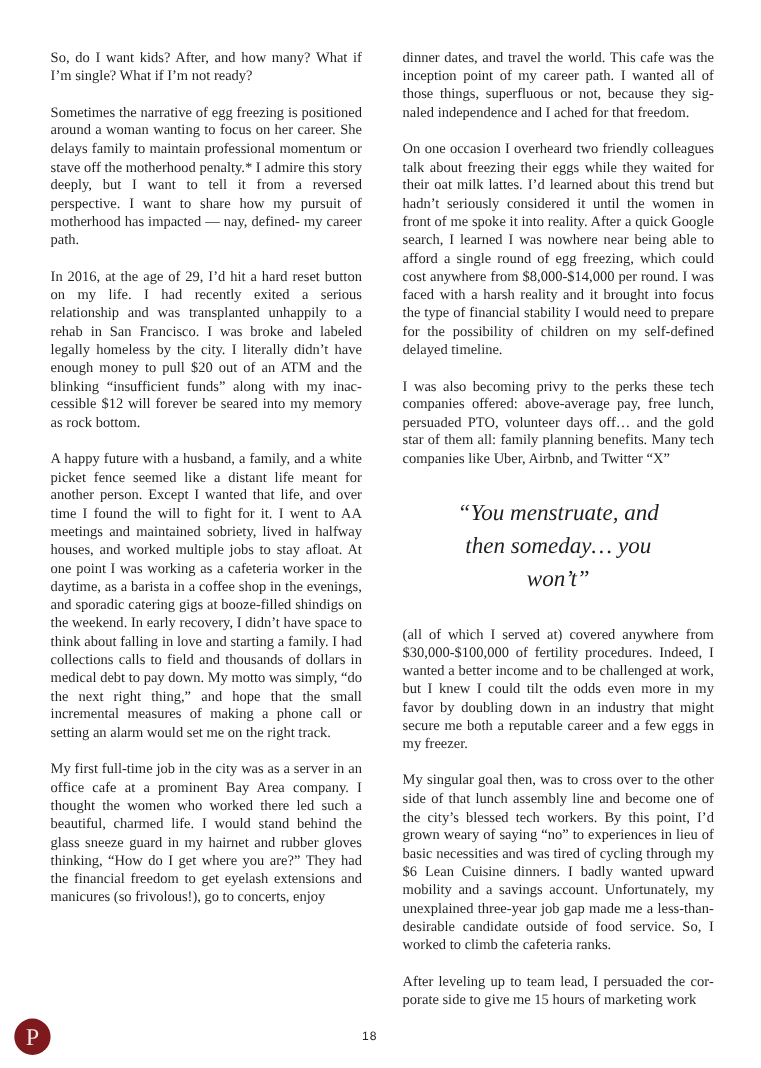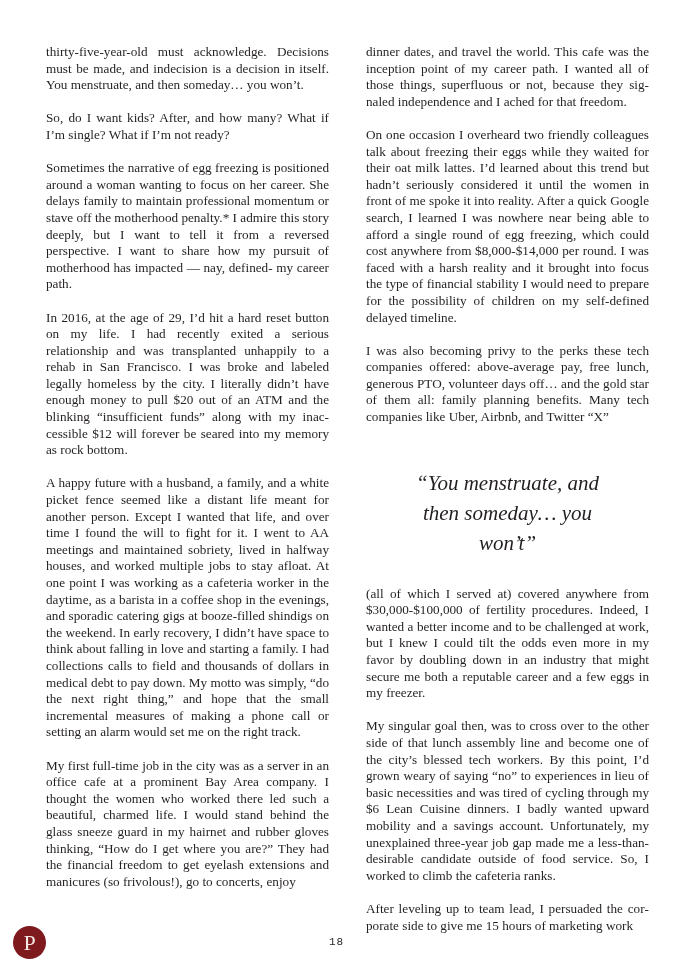--- a/index.html
+++ b/index.html
@@ -4,42 +4,41 @@
 <style>
   html, body { margin: 0; padding: 0; background: #ffffff; }
   body { width: 692px; height: 971px; position: relative; overflow: hidden;
          font-family: "Liberation Serif", "DejaVu Serif", serif; color: #231f20; }
   .col { position: absolute; top: 44px; width: 283px; font-size: 13.2px; line-height: 16.6px; }
   .col.left { left: 46px; }
   .col.right { left: 366px; }
   .col p { margin: 0 0 16.6px 0; text-align: justify; hyphens: manual; }
   .col p.last { margin-bottom: 0; }
   .pull-quote { font-style: italic; font-size: 21px; line-height: 30px; text-align: center;
-                margin: 42px 30px 28px 30px; color: #231f20; }
+                margin: 25px 30px 28px 30px; color: #231f20; }
   .logo { position: absolute; left: 13px; top: 926px; width: 33px; height: 33px; border-radius: 50%;
           background: #7e1a1e; color: #f3e7e2; font-size: 22px; line-height: 33px; text-align: center; }
-  .page-num { position: absolute; left: 329px; top: 936px; font-family: Liberation Mono, monospace;
+  .page-num { position: absolute; left: 329px; top: 936px; font-family: Liberation Sans, sans-serif;
               font-size: 11px; letter-spacing: 1px; color: #231f20; }
 </style>
 </head>
 <body>
 
 <div class="col left">
-  <p>thirty-five-year-old must acknowledge. Decisions must be made, and indecision is a decision in itself. You menstruate, and then someday… you won’t.</p>
   <p>So, do I want kids? After, and how many? What if I’m single? What if I’m not ready?</p>
   <p>Sometimes the narrative of egg freezing is posi­tioned around a woman wanting to focus on her career. She delays family to maintain professional momentum or stave off the motherhood penalty.* I admire this story deeply, but I want to tell it from a reversed perspective. I want to share how my pur­suit of motherhood has impacted — nay, defined- my career path.</p>
   <p>In 2016, at the age of 29, I’d hit a hard reset button on my life. I had recently exited a serious relationship and was transplanted unhappily to a rehab in San Francisco. I was broke and labeled legally homeless by the city. I literally didn’t have enough money to pull $20 out of an ATM and the blinking “insufficient funds” along with my inac­cessible $12 will forever be seared into my memory as rock bottom.</p>
   <p>A happy future with a husband, a family, and a white picket fence seemed like a distant life meant for another person. Except I wanted that life, and over time I found the will to fight for it. I went to AA meetings and maintained sobriety, lived in halfway houses, and worked multiple jobs to stay afloat. At one point I was working as a cafete­ria worker in the daytime, as a barista in a coffee shop in the evenings, and sporadic catering gigs at booze-filled shindigs on the weekend. In early re­covery, I didn’t have space to think about falling in love and starting a family. I had collections calls to field and thousands of dollars in medical debt to pay down. My motto was simply, “do the next right thing,” and hope that the small incremental mea­sures of making a phone call or setting an alarm would set me on the right track.</p>
   <p class="last">My first full-time job in the city was as a server in an office cafe at a prominent Bay Area company. I thought the women who worked there led such a beautiful, charmed life. I would stand behind the glass sneeze guard in my hairnet and rubber gloves thinking, “How do I get where you are?” They had the financial freedom to get eyelash extensions and manicures (so frivolous!), go to concerts, enjoy</p>
 </div>
 
 <div class="col right">
   <p>dinner dates, and travel the world. This cafe was the inception point of my career path. I wanted all of those things, superfluous or not, because they sig­naled independence and I ached for that freedom.</p>
   <p>On one occasion I overheard two friendly col­leagues talk about freezing their eggs while they waited for their oat milk lattes. I’d learned about this trend but hadn’t seriously considered it until the women in front of me spoke it into reality. After a quick Google search, I learned I was nowhere near being able to afford a single round of egg freezing, which could cost anywhere from $8,000-$14,000 per round. I was faced with a harsh reality and it brought into focus the type of financial stability I would need to prepare for the possibility of chil­dren on my self-defined delayed timeline.</p>
-  <p class="last">I was also becoming privy to the perks these tech companies offered: above-average pay, free lunch, generous PTO, volunteer days off… and the gold star of them all: family planning benefits. Many tech companies like Uber, Airbnb, and Twitter “X”</p>
+  <p class="last">I was also becoming privy to the perks these tech companies offered: above-average pay, free lunch, persuaded PTO, volunteer days off… and the gold star of them all: family planning benefits. Many tech companies like Uber, Airbnb, and Twitter “X”</p>
   <div class="pull-quote">“You menstruate, and then someday… you won’t”</div>
   <p>(all of which I served at) covered anywhere from $30,000-$100,000 of fertility procedures. Indeed, I wanted a better income and to be challenged at work, but I knew I could tilt the odds even more in my favor by doubling down in an industry that might secure me both a reputable career and a few eggs in my freezer.</p>
   <p>My singular goal then, was to cross over to the oth­er side of that lunch assembly line and become one of the city’s blessed tech workers. By this point, I’d grown weary of saying “no” to experiences in lieu of basic necessities and was tired of cycling through my $6 Lean Cuisine dinners. I badly wanted up­ward mobility and a savings account. Unfortunate­ly, my unexplained three-year job gap made me a less-than-desirable candidate outside of food ser­vice. So, I worked to climb the cafeteria ranks.</p>
   <p class="last">After leveling up to team lead, I persuaded the cor­porate side to give me 15 hours of marketing work</p>
 </div>
 
 <div class="logo" style="background: rgb(126, 26, 30);">P</div>
 <div class="page-num">18</div>
 
 </body></html>

